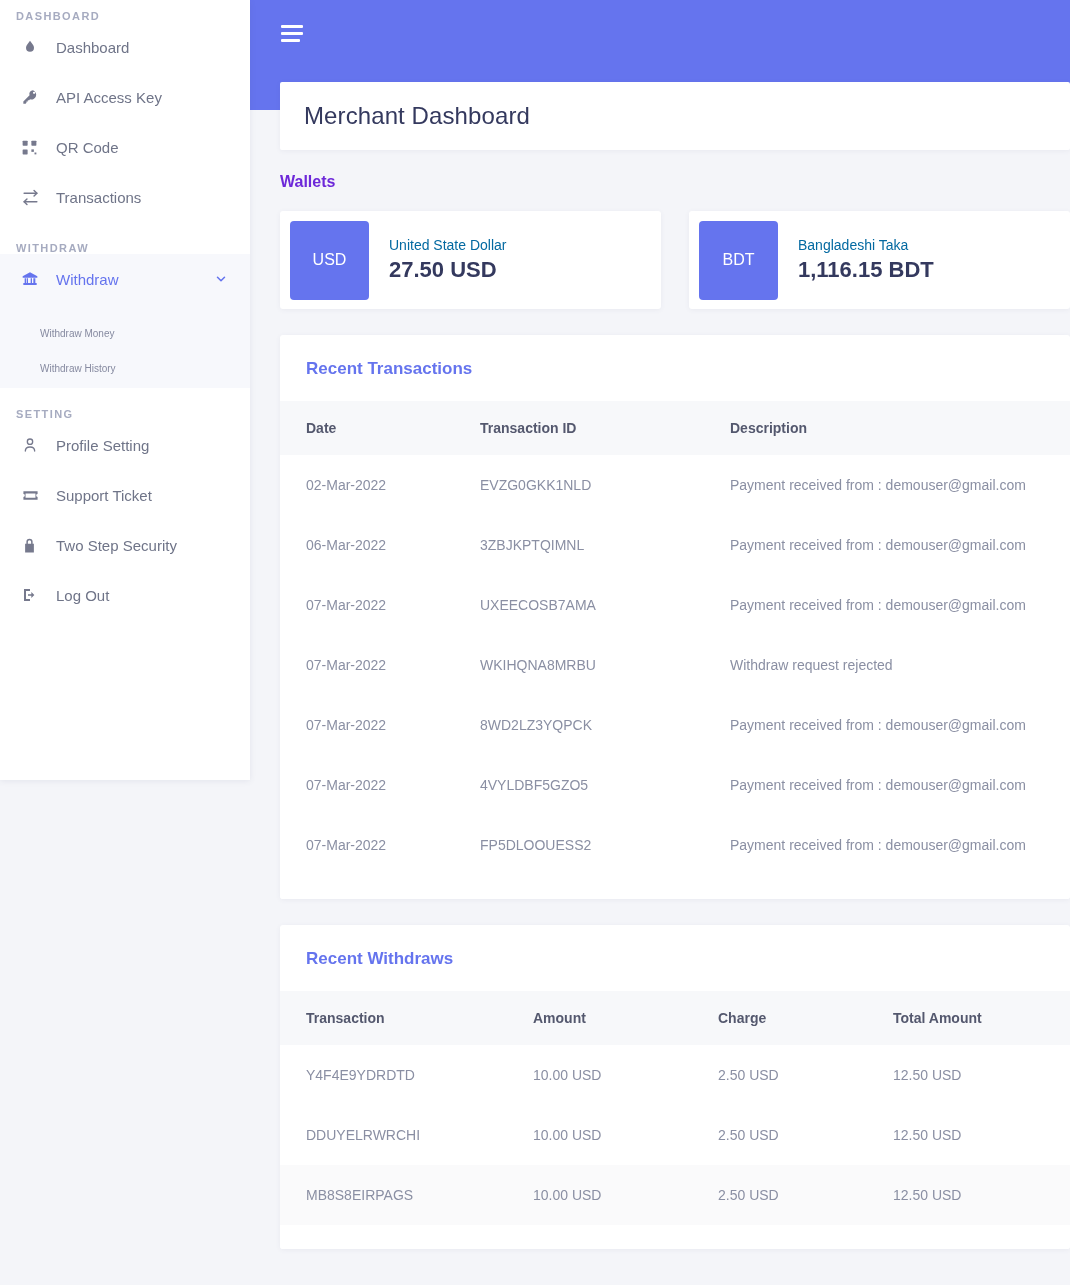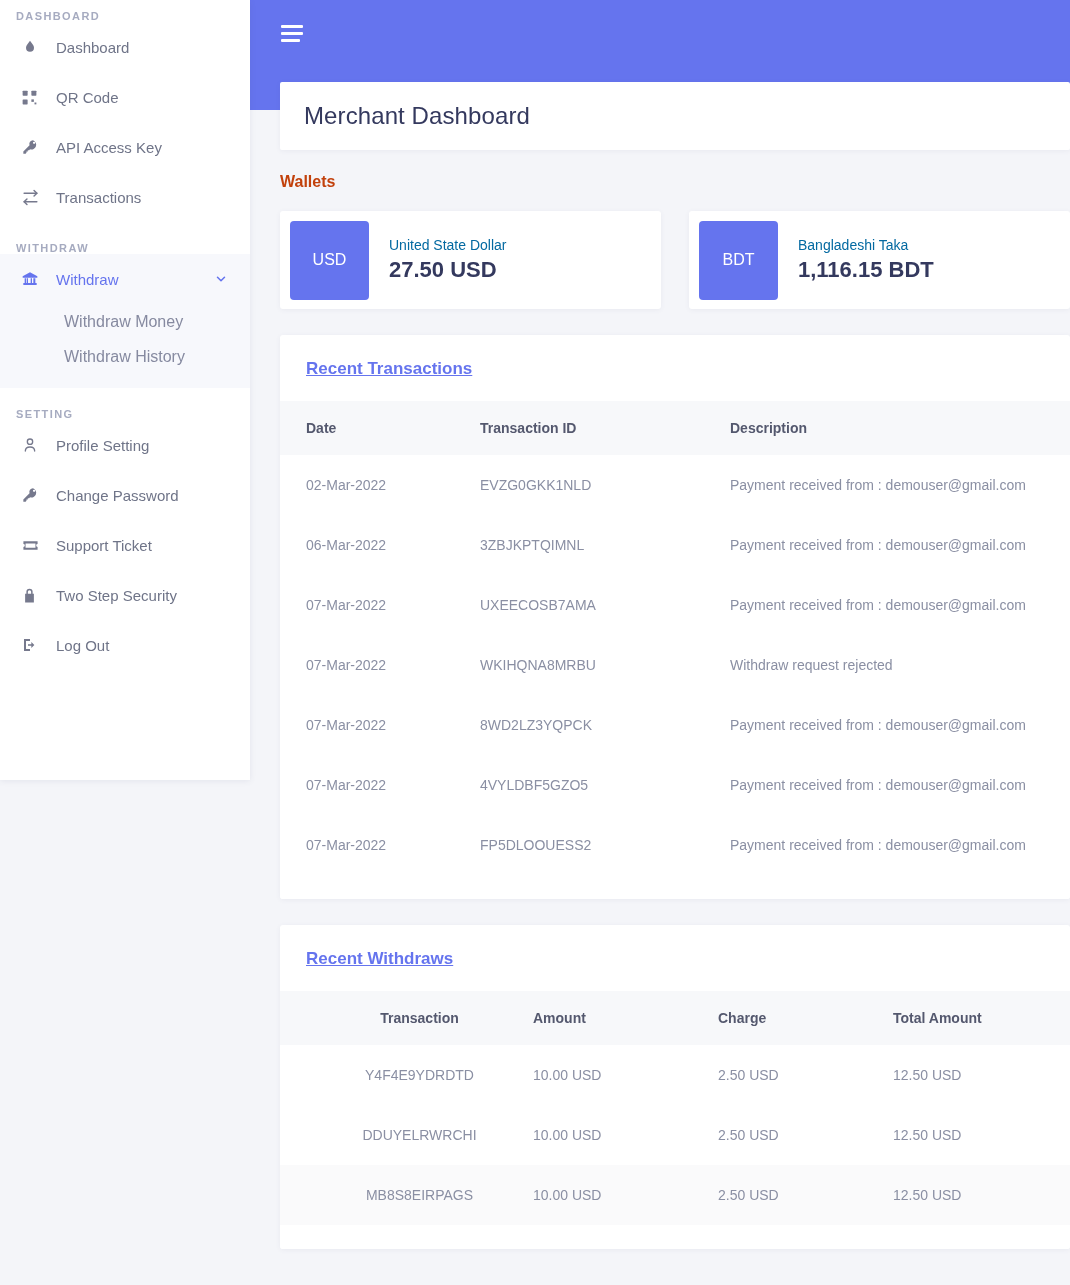--- a/index.html
+++ b/index.html
@@ -71,24 +71,24 @@
   .chevron {
     margin-left: auto;
     margin-right: 22px;
     color: #6574ee;
     display: flex;
     align-items: center;
   }
 
   .sub-item {
     display: flex;
-    align-items: center;
+    align-items: flex-end;
     height: 35px;
-    padding-left: 64px;
-    font-size: 16px;
+    padding-left: 40px;
+    font-size: 10px;
     color: #868aa0;
     cursor: pointer;
   }
 
   
   .topbar {
     position: absolute;
     left: 250px;
     top: 0;
     width: 820px;
@@ -136,21 +136,21 @@
     font-size: 24px;
     font-weight: 400;
     color: #34395e;
     letter-spacing: 0.1px;
   }
 
   .wallets-label {
     margin-top: 23px;
     font-size: 16px;
     font-weight: 700;
-    color: #c2410c;
+    color: #6d28d9;
     padding-left: 0px;
   }
 
   .wallets-row {
     display: flex;
     gap: 28px;
     margin-top: 20px;
   }
   .wallet-card {
     background: #ffffff;
@@ -193,21 +193,20 @@
     margin-top: 26px;
     border-radius: 3px;
     box-shadow: 0 1px 5px rgba(80, 90, 130, 0.07);
     overflow: hidden;
   }
   .card-head {
     padding: 24px 0 22px 26px;
     font-size: 17px;
     font-weight: 700;
     color: #6574ee;
-    text-decoration: underline;
   }
 
   table {
     width: 100%;
     border-collapse: collapse;
   }
   thead th {
     background: #f7f8fa;
     text-align: left;
     font-size: 14px;
@@ -222,21 +221,21 @@
     padding: 21px 0 21px 0;
     height: 60px;
     border: none;
   }
   tbody tr.striped td { background: #fafafb; }
 
   .tx-table th:nth-child(1), .tx-table td:nth-child(1) { padding-left: 26px; width: 200px; }
   .tx-table th:nth-child(2), .tx-table td:nth-child(2) { width: 250px; }
   .tx-table th:nth-child(3), .tx-table td:nth-child(3) { }
 
-  .wd-table th:nth-child(1), .wd-table td:nth-child(1) { padding-left: 26px; width: 253px; text-align: center; }
+  .wd-table th:nth-child(1), .wd-table td:nth-child(1) { padding-left: 26px; width: 253px; }
   .wd-table th:nth-child(2), .wd-table td:nth-child(2) { width: 185px; }
   .wd-table th:nth-child(3), .wd-table td:nth-child(3) { width: 175px; }
 
   .table-tail { height: 24px; background: #ffffff; }
 
   svg { display: block; }
 </style>
 </head>
 <body>
 
@@ -254,42 +253,42 @@
 
     <div class="side-section-title first">DASHBOARD</div>
 
     <div class="nav-item">
       <span class="ico">
         <svg width="16" height="16" viewBox="0 0 24 24" fill="currentColor">
           <path d="M12 2.5c-3 4-6 7-6 10.5a6 6 0 0 0 12 0c0-3.5-3-6.5-6-10.5z"></path>
         </svg>
       </span>
       <span class="lbl">Dashboard</span>
+    </div>
+
+    <div class="nav-item">
+      <span class="ico">
+        <svg width="16" height="16" viewBox="0 0 24 24" fill="currentColor">
+          <path d="M16.5 2a5.5 5.5 0 0 0-5.2 7.3L2 18.6V22h3.4l1.3-1.3v-2h2v-2h2l1.4-1.4A5.5 5.5 0 1 0 16.5 2zm1.6 5.4a1.7 1.7 0 1 1 0-3.4 1.7 1.7 0 0 1 0 3.4z"></path>
+        </svg>
+      </span>
+      <span class="lbl">API Access Key</span>
     </div>
 
     <div class="nav-item">
       <span class="ico">
         <svg width="15" height="15" viewBox="0 0 24 24" fill="currentColor">
           <rect x="1" y="1" width="8" height="8" rx="1"></rect>
           <rect x="15" y="1" width="8" height="8" rx="1"></rect>
           <rect x="1" y="15" width="8" height="8" rx="1"></rect>
           <rect x="15" y="15" width="4" height="4"></rect>
           <rect x="20" y="20" width="3" height="3"></rect>
         </svg>
       </span>
       <span class="lbl">QR Code</span>
-    </div>
-
-    <div class="nav-item">
-      <span class="ico">
-        <svg width="16" height="16" viewBox="0 0 24 24" fill="currentColor">
-          <path d="M16.5 2a5.5 5.5 0 0 0-5.2 7.3L2 18.6V22h3.4l1.3-1.3v-2h2v-2h2l1.4-1.4A5.5 5.5 0 1 0 16.5 2zm1.6 5.4a1.7 1.7 0 1 1 0-3.4 1.7 1.7 0 0 1 0 3.4z"></path>
-        </svg>
-      </span>
-      <span class="lbl">API Access Key</span>
     </div>
 
     <div class="nav-item">
       <span class="ico">
         <svg width="17" height="17" viewBox="0 0 24 24" fill="none" stroke="currentColor" stroke-width="2" stroke-linecap="round" stroke-linejoin="round">
           <polyline points="17 2 21 6 17 10"></polyline>
             <line x1="3" y1="6" x2="21" y2="6"></line>
           <polyline points="7 14 3 18 7 22"></polyline>
             <line x1="21" y1="18" x2="3" y2="18"></line>
         </svg>
@@ -327,28 +326,20 @@
     <div class="nav-item">
       <span class="ico">
         <svg width="16" height="16" viewBox="0 0 24 24" fill="none" stroke="currentColor" stroke-width="2" stroke-linecap="round">
           <circle cx="12" cy="7" r="4"></circle>
           <path d="M5 21c0-3.9 3.1-6 7-6s7 2.1 7 6"></path>
         </svg>
       </span>
       <span class="lbl">Profile Setting</span>
     </div>
 
-    <div class="nav-item">
-      <span class="ico">
-        <svg width="16" height="16" viewBox="0 0 24 24" fill="currentColor">
-          <path d="M16.5 2a5.5 5.5 0 0 0-5.2 7.3L2 18.6V22h3.4l1.3-1.3v-2h2v-2h2l1.4-1.4A5.5 5.5 0 1 0 16.5 2zm1.6 5.4a1.7 1.7 0 1 1 0-3.4 1.7 1.7 0 0 1 0 3.4z"></path>
-        </svg>
-      </span>
-      <span class="lbl">Change Password</span>
-    </div>
 
     <div class="nav-item">
       <span class="ico">
         <svg width="17" height="17" viewBox="0 0 24 24" fill="currentColor">
           <path d="M2 6h20v4a2 2 0 0 0 0 4v4H2v-4a2 2 0 0 0 0-4V6zm3 3v6h14V9H5z"></path>
         </svg>
       </span>
       <span class="lbl">Support Ticket</span>
     </div>
 

